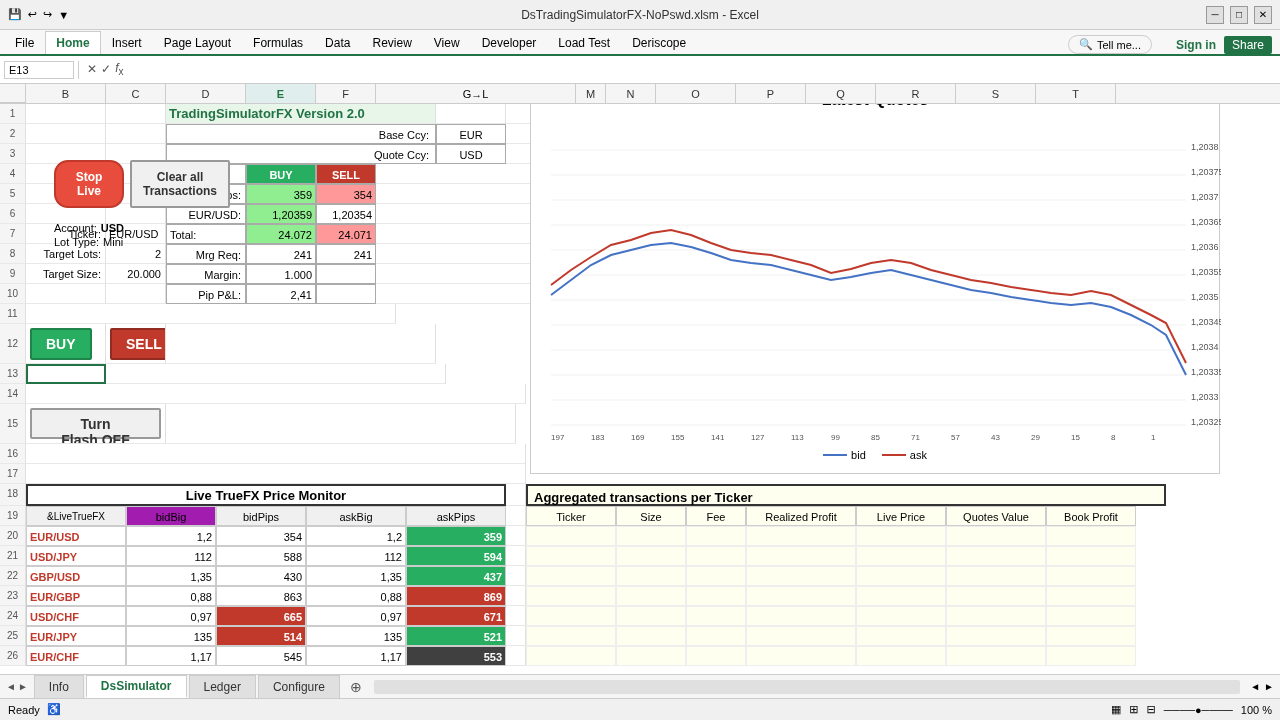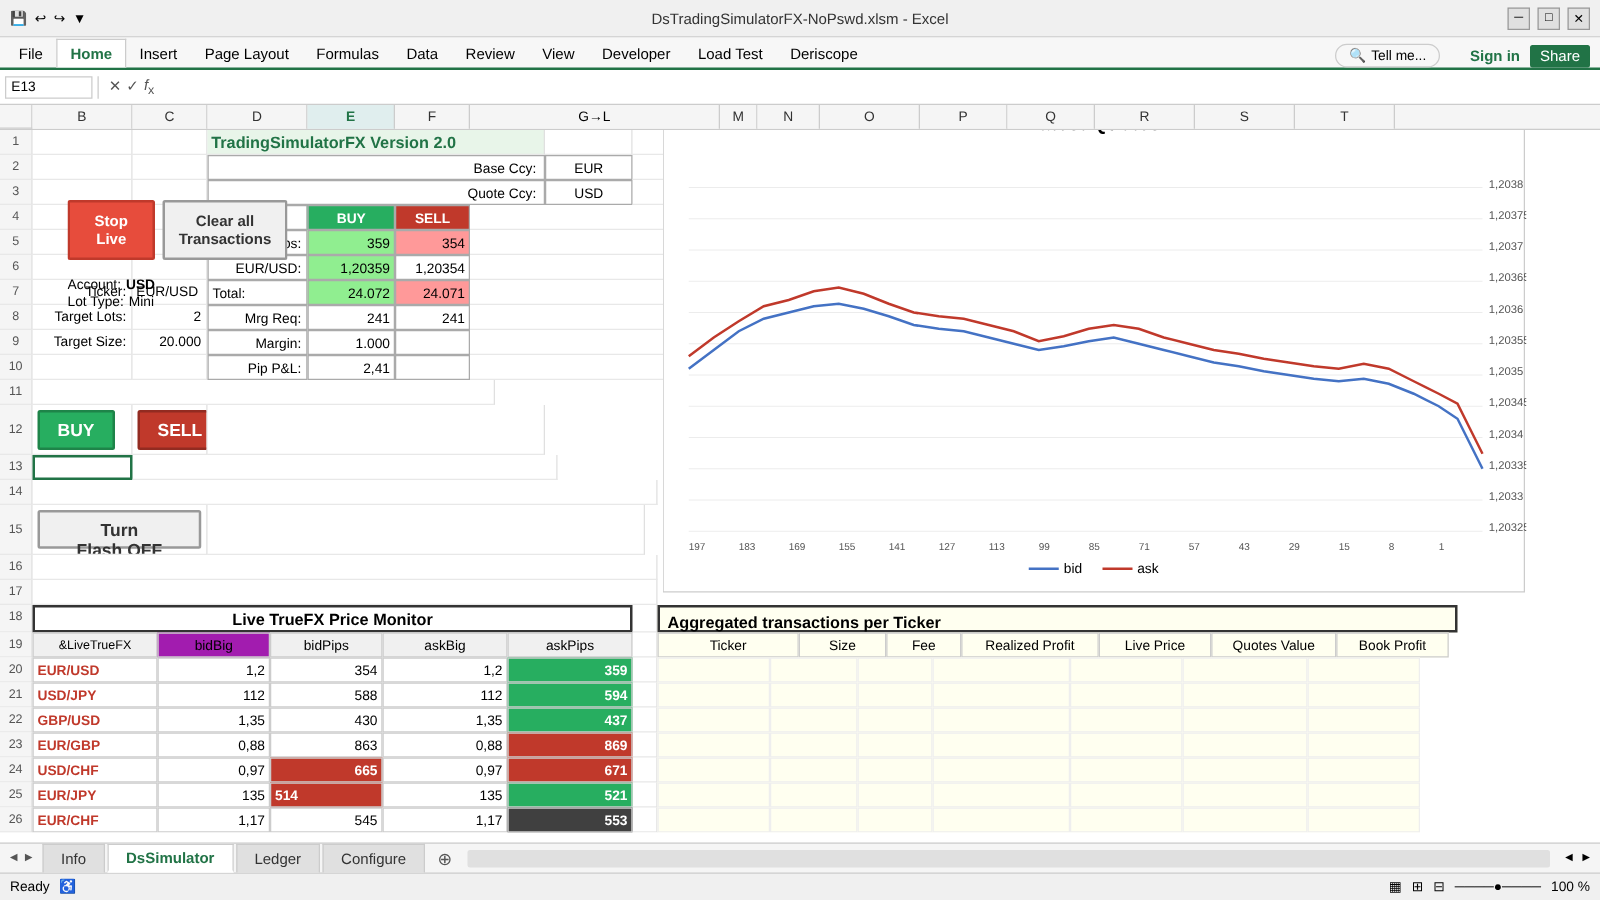--- a/index.html
+++ b/index.html
@@ -318,21 +318,21 @@
 
         <div class="grid-row" style="height:20px;">
           <div class="row-num c-a">19</div>
           <div class="cell" style="width:100px;border:1px solid #ccc;background:#f0f0f0;font-size:10px;text-align:center;">&amp;LiveTrueFX</div>
           <div class="cell" style="width:90px;border:1px solid #ccc;background:#a21caf;text-align:center;">bidBig</div>
           <div class="cell" style="width:90px;border:1px solid #ccc;background:#f0f0f0;text-align:center;">bidPips</div>
           <div class="cell" style="width:100px;border:1px solid #ccc;background:#f0f0f0;text-align:center;">askBig</div>
           <div class="cell" style="width:100px;border:1px solid #ccc;background:#f0f0f0;text-align:center;">askPips</div>
           <div class="cell" style="width:20px;"></div>
 
-          <div class="cell" style="width:113px;border:1px solid #ccc;background:#fffff0;text-align:center;">Ticker</div>
+          <div class="cell" style="width:90px;border:1px solid #ccc;background:#fffff0;text-align:center;">Ticker</div>
           <div class="cell" style="width:70px;border:1px solid #ccc;background:#fffff0;text-align:center;">Size</div>
           <div class="cell" style="width:60px;border:1px solid #ccc;background:#fffff0;text-align:center;">Fee</div>
           <div class="cell" style="width:110px;border:1px solid #ccc;background:#fffff0;text-align:center;">Realized Profit</div>
           <div class="cell" style="width:90px;border:1px solid #ccc;background:#fffff0;text-align:center;">Live Price</div>
           <div class="cell" style="width:100px;border:1px solid #ccc;background:#fffff0;text-align:center;">Quotes Value</div>
           <div class="cell" style="width:90px;border:1px solid #ccc;background:#fffff0;text-align:center;">Book Profit</div>
         </div>
 
         <div id="live-rows">
             <div class="grid-row">
@@ -412,21 +412,21 @@
     <div class="cell" style="width:60px;border:1px solid #eee;background:#fffff0;"></div>
     <div class="cell" style="width:110px;border:1px solid #eee;background:#fffff0;"></div>
     <div class="cell" style="width:90px;border:1px solid #eee;background:#fffff0;"></div>
     <div class="cell" style="width:100px;border:1px solid #eee;background:#fffff0;"></div>
     <div class="cell" style="width:90px;border:1px solid #eee;background:#fffff0;"></div>
   </div>
             <div class="grid-row">
     <div class="row-num c-a">25</div>
     <div class="cell" style="width:100px;border:1px solid #ccc;color:#c0392b;font-weight:bold;">EUR/JPY</div>
     <div class="cell" style="width:90px;border:1px solid #ccc;text-align:right;">135</div>
-    <div class="cell" style="width:90px;border:1px solid #ccc;background:#c0392b;color:#fff;font-weight:bold;text-align:left;">514</div>
+    <div class="cell" style="width:90px;border:1px solid #ccc;background:#c0392b;color:#fff;font-weight:bold;text-align:right;">514</div>
     <div class="cell" style="width:100px;border:1px solid #ccc;text-align:right;">135</div>
     <div class="cell" style="width:100px;border:1px solid #ccc;background:#27ae60;color:#fff;font-weight:bold;text-align:right;">521</div>
     <div class="cell" style="width:20px;"></div>
     <div class="cell" style="width:90px;border:1px solid #eee;background:#fffff0;"></div>
     <div class="cell" style="width:70px;border:1px solid #eee;background:#fffff0;"></div>
     <div class="cell" style="width:60px;border:1px solid #eee;background:#fffff0;"></div>
     <div class="cell" style="width:110px;border:1px solid #eee;background:#fffff0;"></div>
     <div class="cell" style="width:90px;border:1px solid #eee;background:#fffff0;"></div>
     <div class="cell" style="width:100px;border:1px solid #eee;background:#fffff0;"></div>
     <div class="cell" style="width:90px;border:1px solid #eee;background:#fffff0;"></div>
@@ -512,21 +512,21 @@
       <span>bid</span>
     </div>
     <div class="legend-item">
       <div class="legend-line" style="background:#c0392b;"></div>
       <span>ask</span>
     </div>
   </div>
 </div>
 
 <div style="position:fixed;top:160px;left:54px;z-index:10;">
-  <button class="btn-stop-live" style="width:70px;height:48px;font-size:12px;">Stop<br>Live</button>
+  <button class="btn-stop-live" style="width:70px;height:48px;font-size:12px;border-radius:14px;">Stop<br>Live</button>
 </div>
 <div style="position:fixed;top:160px;left:130px;z-index:10;">
   <button class="btn-clear-tx" style="width:100px;height:48px;font-size:12px;">Clear all<br>Transactions</button>
 </div>
 
 <div style="position:fixed;top:222px;left:54px;z-index:10;font-size:11px;">
   <div style="display:flex;gap:4px;margin-bottom:2px;">
     <span>Account:</span>
     <span style="font-weight:bold;">USD</span>
   </div>

